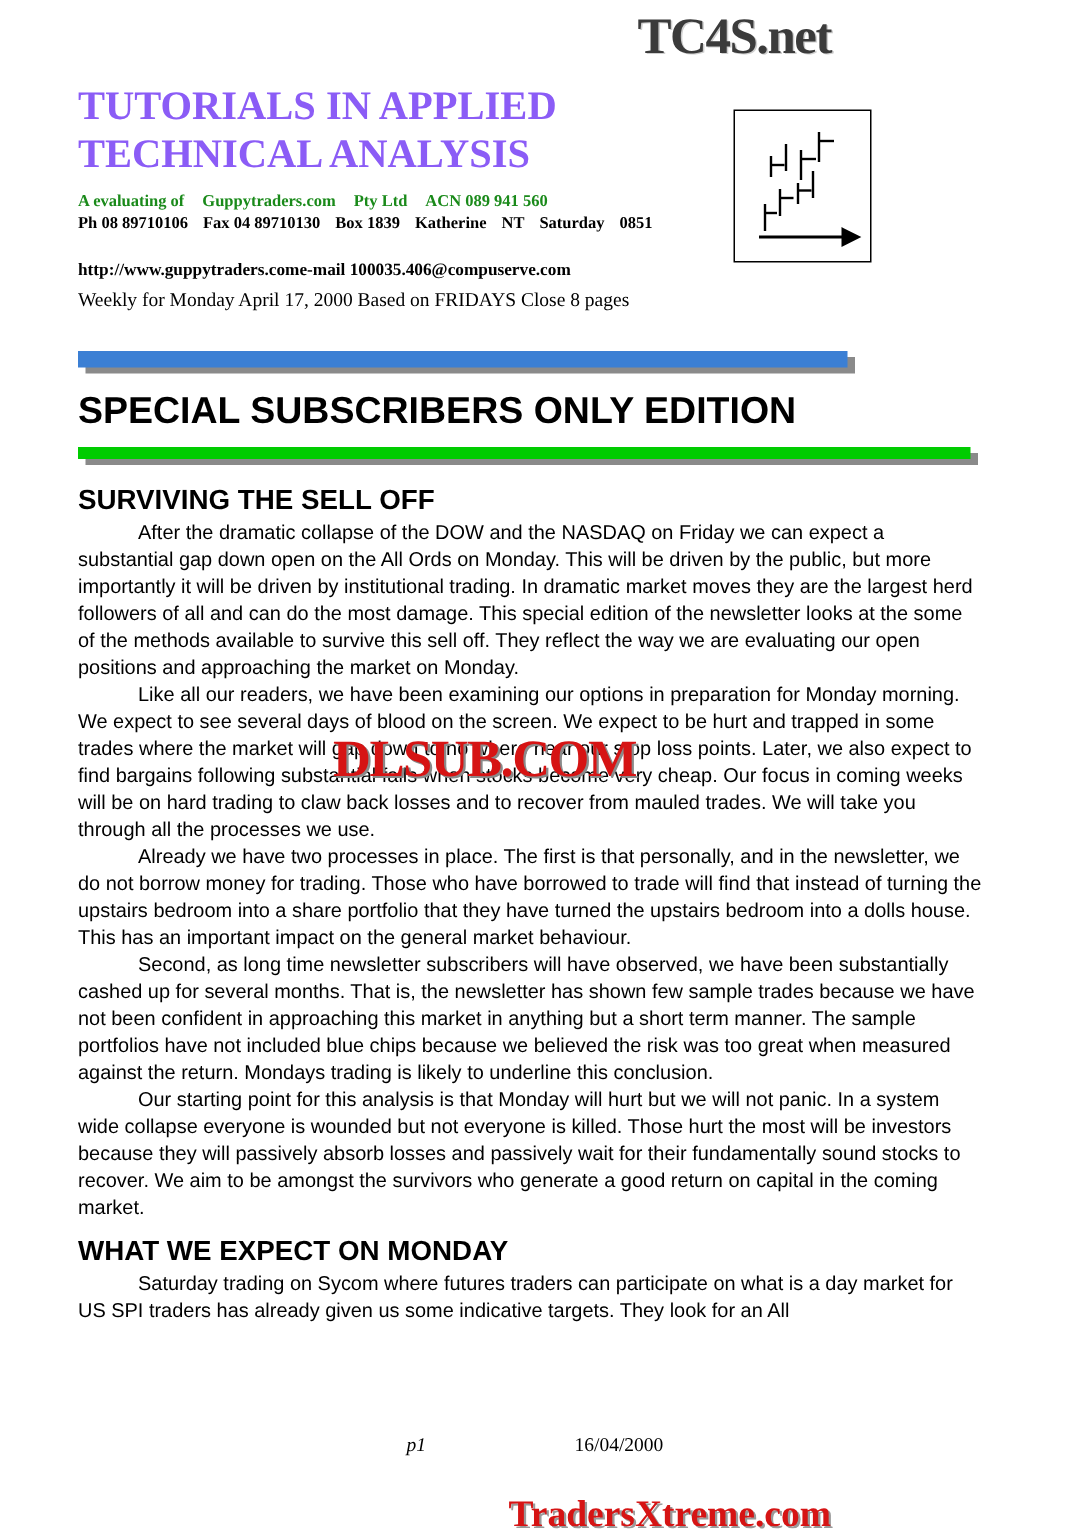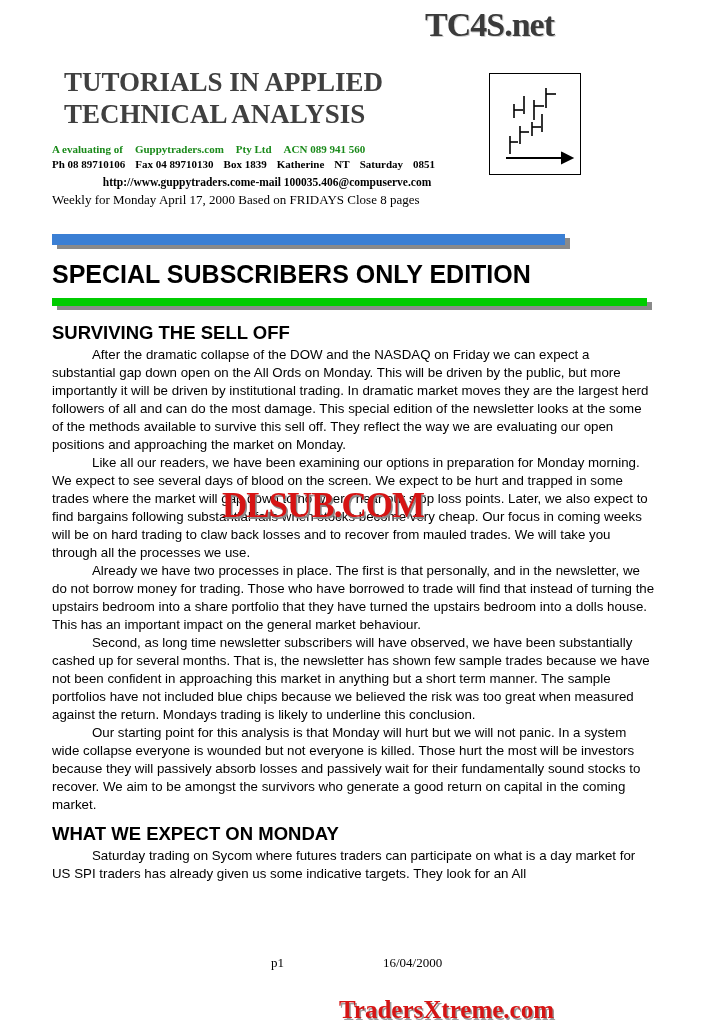--- a/index.html
+++ b/index.html
@@ -35,51 +35,50 @@
   }
 
   
   .masthead {
     position: absolute;
     left: 52px;
     top: 55px;
     width: 430px;
   }
   .masthead h1 {
-    margin: 12px;
+    margin: 0;
     font-family: "Liberation Serif", serif;
     font-weight: bold;
     font-size: 27px;
     line-height: 1.18;
-    color: #404040;
+    color: #8b5cf6;
     letter-spacing: 0px;
   }
   .pub-line {
     margin-top: 9px;
     font-family: "Liberation Serif", serif;
     font-size: 11px;
     color: #1a8a1a;
     font-weight: bold;
   }
   .pub-line .sp { display:inline-block; width:12px; }
   .contact-line {
     margin-top: 3px;
     font-family: "Liberation Serif", serif;
     font-size: 11px;
     font-weight: bold;
     color: #000;
   }
   .contact-line .sp { display:inline-block; width:10px; }
   .www-line {
-    margin-top: 6px;
+    margin-top: 19px;
     font-family: "Liberation Serif", serif;
     font-size: 11.5px;
     font-weight: bold;
     color: #000;
-    text-align: center;
   }
   .weekly-line {
     position: absolute;
     left: 52px;
     top: 192px;
     font-family: "Liberation Serif", serif;
     font-size: 13px;
     color: #000;
   }
 
@@ -172,20 +171,21 @@
     letter-spacing: -1px;
     text-shadow: 1.5px 1.5px 0 #8a8a8a;
   }
 
   
   .footer-page {
     position: absolute;
     left: 271px;
     top: 955px;
     font-family: "Liberation Serif", serif;
+    font-style: italic;
     font-size: 13px;
     text-align: right;
   }
   .footer-date {
     position: absolute;
     left: 383px;
     top: 955px;
     font-family: "Liberation Serif", serif;
     font-size: 13px;
   }

